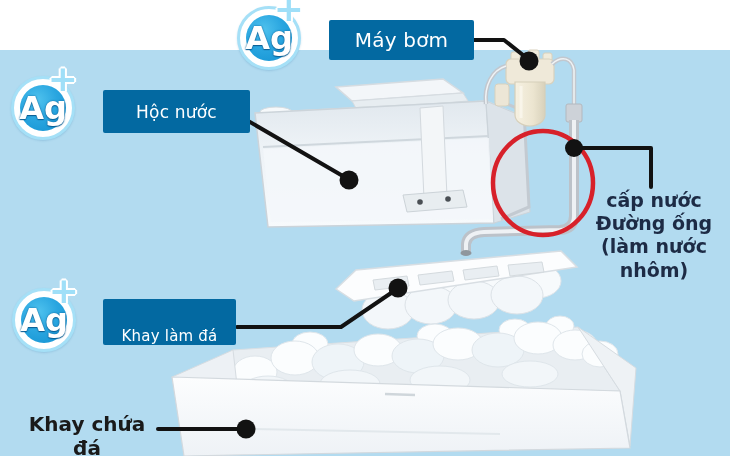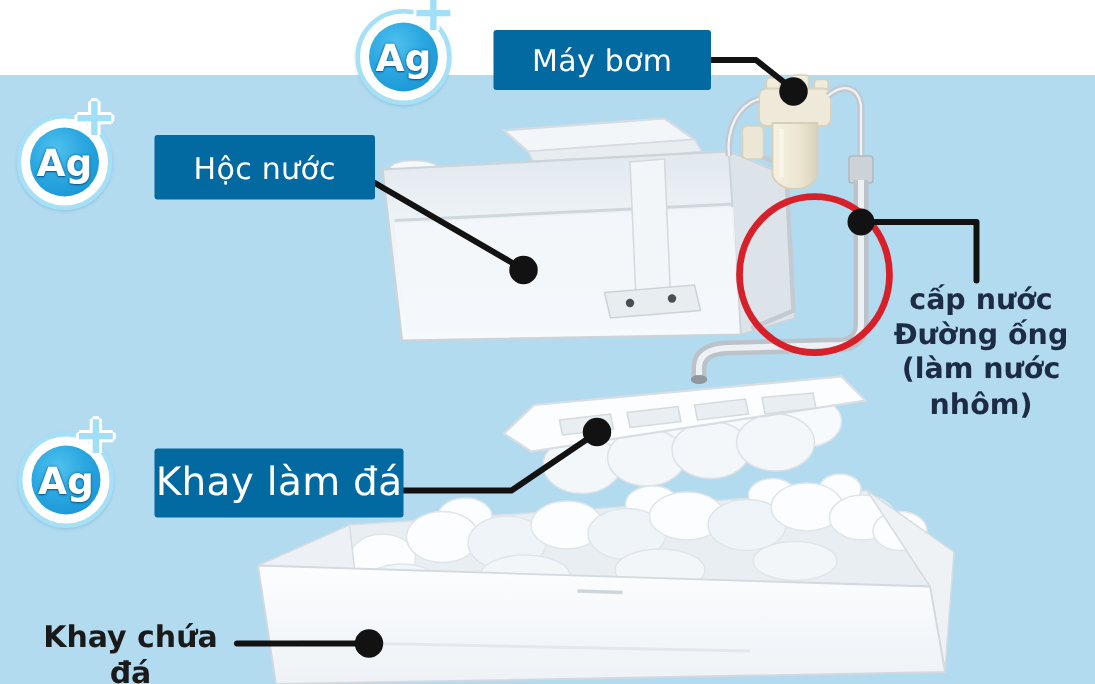--- a/index.html
+++ b/index.html
@@ -11,22 +11,22 @@
   .top-band{position:absolute;left:0;top:0;width:730px;height:50px;background:#ffffff;}
   svg.illu{position:absolute;left:0;top:0;width:730px;height:456px;}
 
   
   .label-box{
     position:absolute;background:#0369a1;color:#ffffff;
     display:flex;align-items:center;justify-content:center;
     font-weight:400;letter-spacing:.2px;border-radius:2px;margin-left:19px;
   }
   #lb-pump{left:310px;top:20px;width:145px;height:40px;font-size:20px;}
-  #lb-tank{left:84px;top:90px;width:147px;height:43px;font-size:20px;}
-  #lb-tray{left:84px;top:299px;width:166px;height:46px;font-size:26px;}
+  #lb-tank{left:84px;top:90px;width:147px;height:43px;font-size:17px;}
+  #lb-tray{left:84px;top:299px;width:133px;height:46px;font-size:15px;align-items:flex-end;}
 
   
   #lb-bin{
     position:absolute;left:26px;top:412px;width:122px;text-align:center;
     font-size:20px;font-weight:700;color:#1a1a1a;
   }
   #lb-pipe{
     position:absolute;left:578px;top:189px;width:152px;text-align:center;
     font-size:19px;line-height:1.22;font-weight:600;color:#1d2b45;
   }
@@ -35,21 +35,21 @@
   .badge{position:absolute;width:72px;height:72px;}
   .badge-outer{
     position:absolute;left:4px;top:4px;width:58px;height:58px;border-radius:50%;
     background:#ffffff;border:3px solid #a5e0f7;
     box-shadow:0 1px 2px rgba(60,130,180,.25);
   }
   .badge-core{
     position:absolute;left:13px;top:13px;width:46px;height:46px;border-radius:50%;
     background:radial-gradient(circle at 38% 32%, #4fc2ee 0%, #2aa6e0 45%, #1190d0 100%);
     display:flex;align-items:center;justify-content:center;
-    color:#fff;font-size:25px;font-weight:700;
+    color:#fff;font-size:32px;font-weight:700;
     text-shadow:0 0 2px #0c5e93,0 1px 1px #0c5e93;
   }
   .badge-plus{
     position:absolute;top:-7px;right:1px;line-height:28px;
     font-size:36px;font-weight:900;color:#9fdff8;
     text-shadow:-2px 0 0 #fff,2px 0 0 #fff,0 -2px 0 #fff,0 2px 0 #fff,
                 -1px -1px 0 #fff,1px 1px 0 #fff,-1px 1px 0 #fff,1px -1px 0 #fff;
   }
   #badge-pump{left:233px;top:2px;}
   #badge-tank{left:7px;top:72px;}

